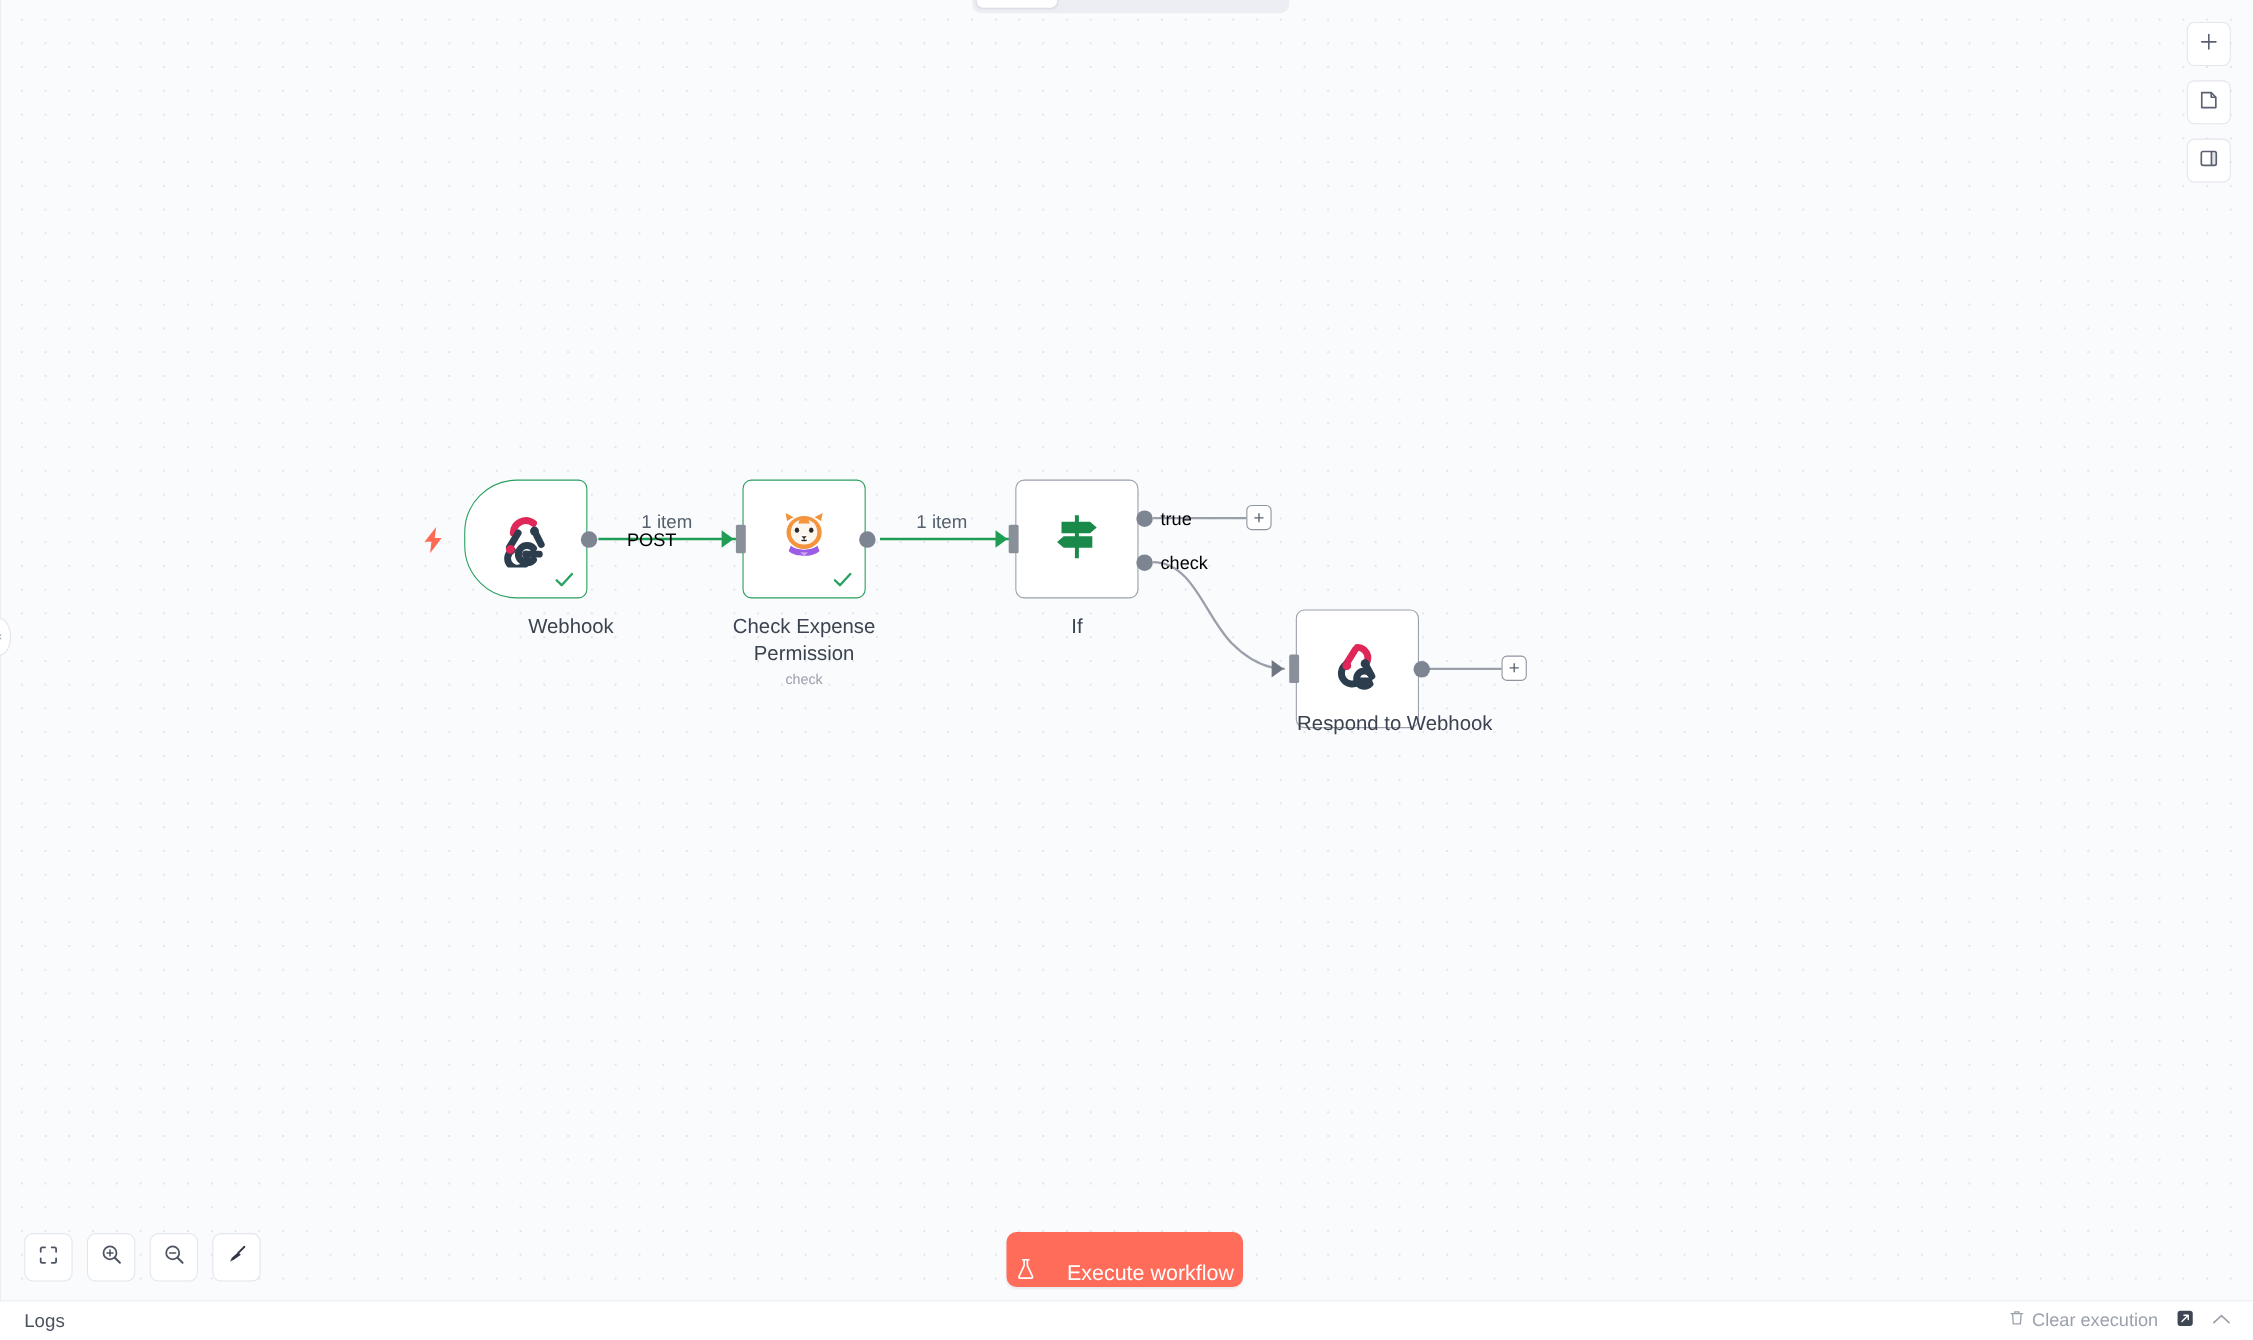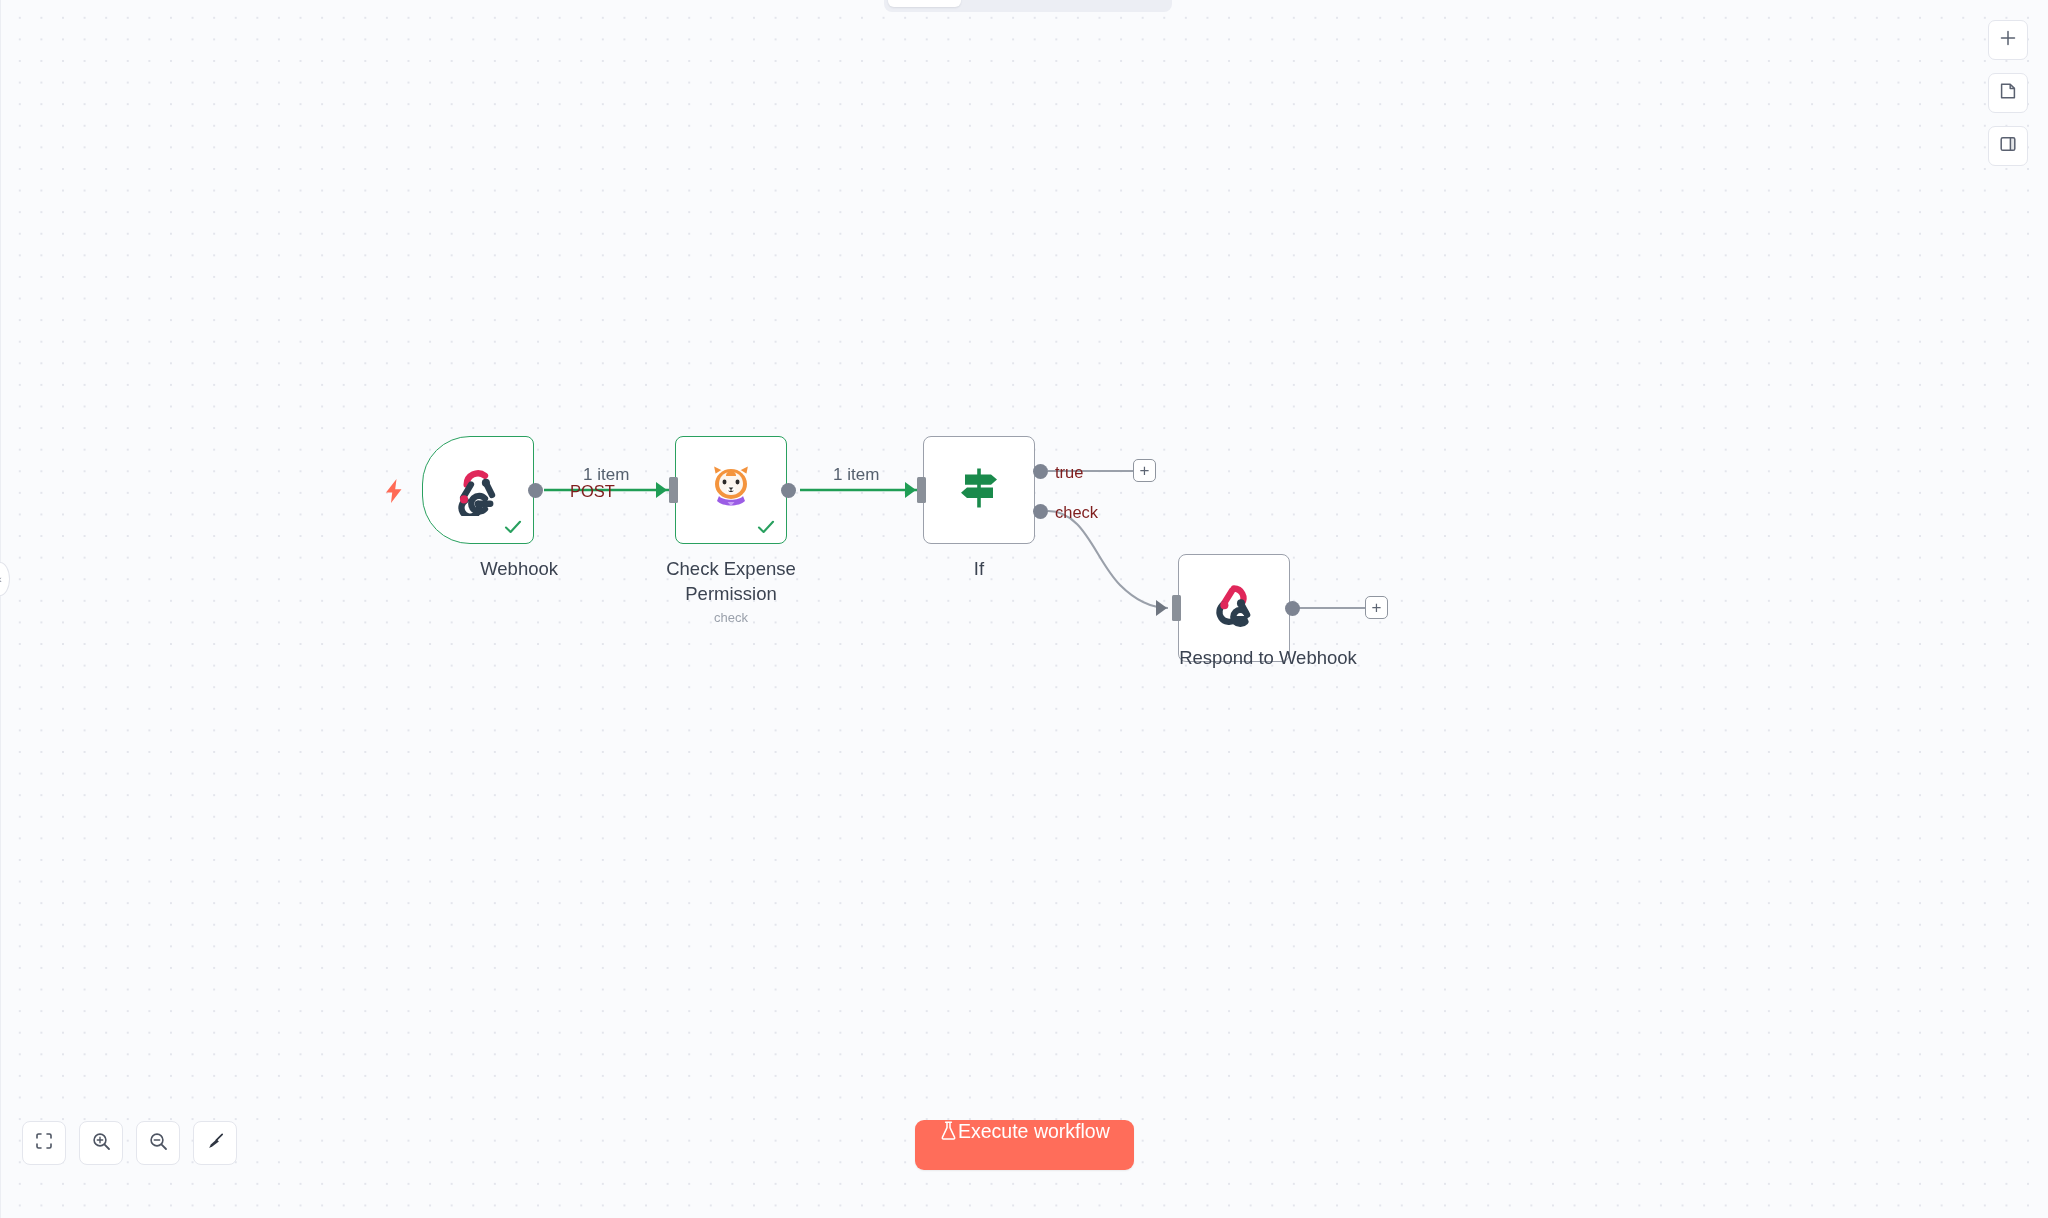--- a/index.html
+++ b/index.html
@@ -107,21 +107,21 @@
     border-left: 11px solid #6f7681;
     border-top: 8px solid transparent;
     border-bottom: 8px solid transparent;
   }
   .arrowin.green { border-left-color:#1f9d55; }
 
   
   #wires { position:absolute; left:0; top:0; width:2048px; height:1218px; z-index: 8; pointer-events:none; }
 
   .conn-label {
-    position:absolute; font-size: 16.5px; color: #7f1d1d;
+    position:absolute; font-size: 16.5px; color: #000000;
     background: transparent; z-index: 18; white-space:nowrap;
   }
   .item-label {
     position:absolute; font-size: 17px; color: #55606e; z-index: 18; white-space:nowrap;
   }
   .plusbtn {
     position:absolute; width: 23px; height: 23px;
     border:1.6px solid #8f959f; border-radius: 5px; background:#fff;
     display:flex; align-items:center; justify-content:center;
     color:#5d6573; font-size: 17px; line-height: 1; z-index: 19; cursor:pointer;
@@ -133,24 +133,24 @@
   
   #zoombar {
     position:absolute; left: 22px; bottom: 53px;
     display:flex; gap: 13px; z-index: 30;
   }
   #zoombar .sqbtn { width:44px; height:44px; border-radius:8px; }
 
   
   #execbtn {
     position:absolute; left: 915px; bottom: 48px;
-    height: 50px; padding: 0 24px;
+    height: 50px; padding: 0 8px;
     background: #ff6d5a; color:#fff;
     border:none; border-radius: 9px;
-    display:flex; align-items:flex-start; gap: 0;
+    display:flex; align-items:flex-end; gap: 28px;
     font-size: 19.5px; font-family:"Liberation Sans", sans-serif;
     cursor:pointer; z-index: 30;
     box-shadow: 0 1px 2px rgba(0,0,0,.07);
   }
 
   
   #logsbar {
     position:absolute; left:0; right:0; bottom:0; height: 36px;
     background:#fff; border-top:1px solid #e9ebf0;
     display:flex; align-items:center; z-index: 35;
@@ -369,14 +369,38 @@
 
   <button id="execbtn">
     <span>
       <svg width="19" height="21" viewBox="0 0 19 21">
         <path d="M6.6 2.2h5.8M8 2.2v5.4L3.4 17.4a1 1 0 0 0 .9 1.5h10.4a1 1 0 0 0 .9-1.5L11 7.6V2.2" stroke="#fff" stroke-width="1.5" fill="none" stroke-linejoin="round" stroke-linecap="round"></path>
       </svg>
     </span>
     <span>Execute workflow</span>
   </button>
 
+  <div id="logsbar">
+    <div id="logs-label">Logs</div>
+    <div id="logs-right">
+      <div id="clear-exec">
+        <span>
+          <svg width="15" height="16" viewBox="0 0 15 16">
+            <path d="M2.2 4.2h10.6M5.6 4.2V2.6h3.8v1.6M3.6 4.2l.7 9.4h6.4l.7-9.4" stroke="#9ba1ac" stroke-width="1.2" fill="none" stroke-linecap="round" stroke-linejoin="round"></path>
+          </svg>
+        </span>
+        <span>Clear execution</span>
+      </div>
+      <span>
+        <svg width="17" height="17" viewBox="0 0 17 17">
+          <rect x="1.6" y="1.6" width="13.8" height="13.8" rx="2.6" fill="#3e4654"></rect>
+          <path d="M5.6 11.4 L11 6M7.4 5.7h3.9v3.9" stroke="#fff" stroke-width="1.3" fill="none" stroke-linecap="round" stroke-linejoin="round"></path>
+        </svg>
+      </span>
+      <span class="chev">
+        <svg width="17" height="11" viewBox="0 0 17 11">
+            <path d="M1.6 8.4 L8.5 2 L15.4 8.4" stroke="#9ba1ac" stroke-width="1.5" fill="none" stroke-linecap="round" stroke-linejoin="round"></path>
+          </svg>
+      </span>
+    </div>
+  </div>
 
 </div>
 
 </body></html>

